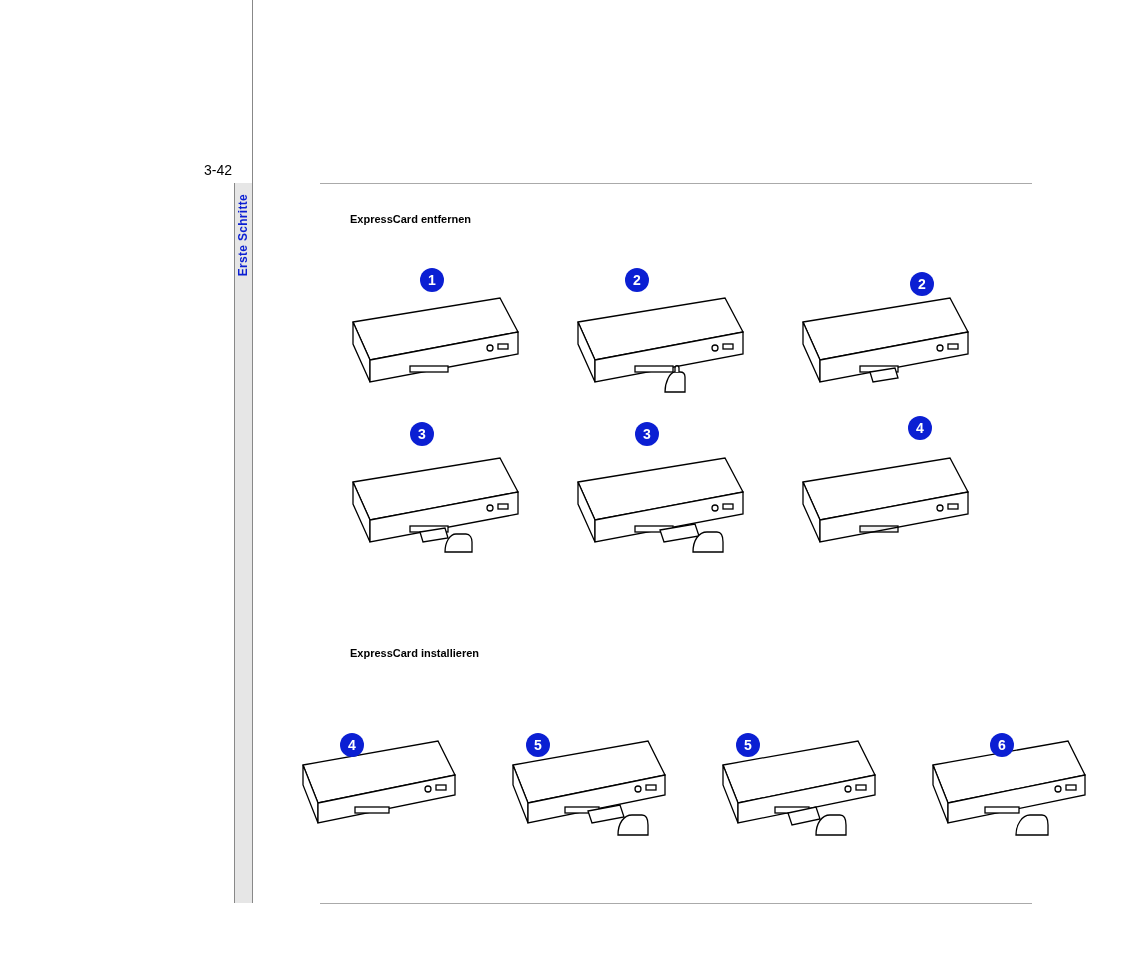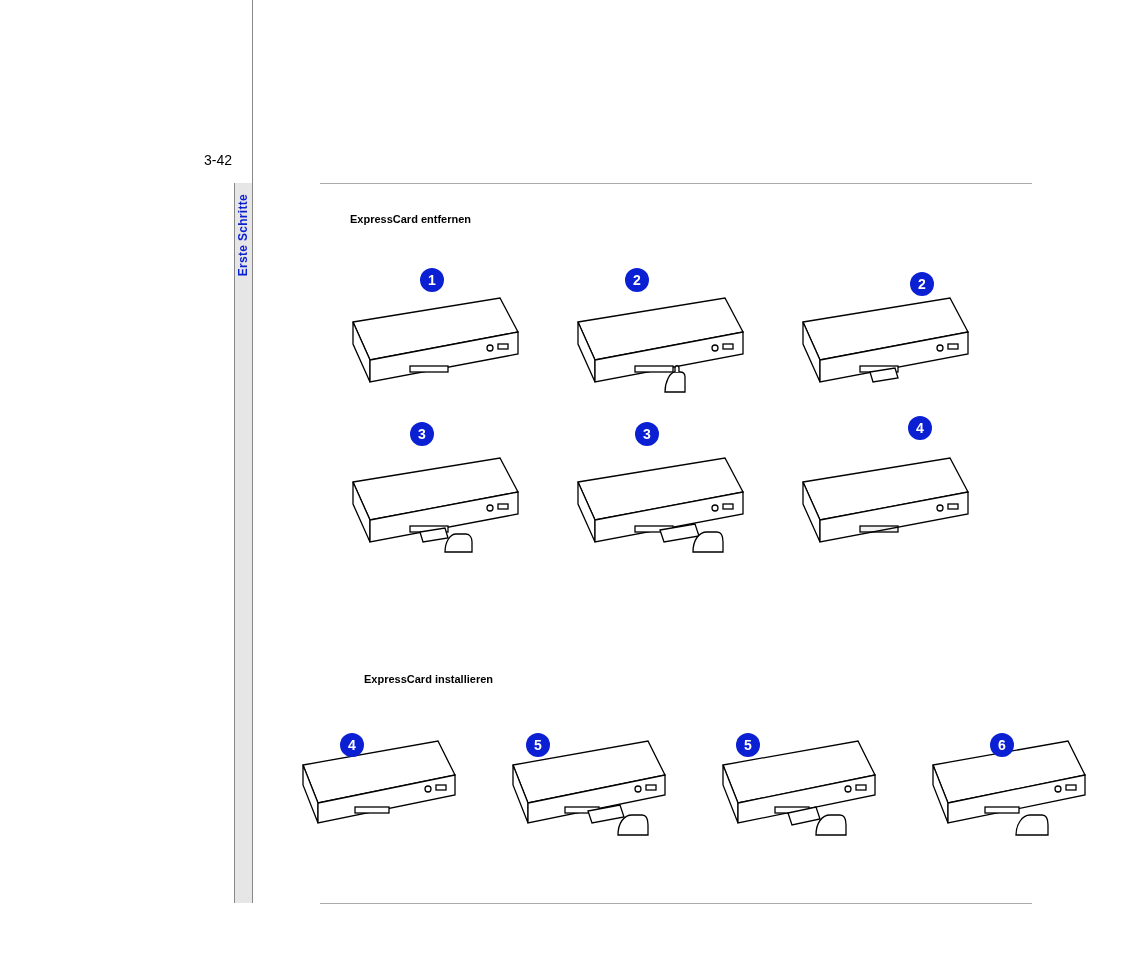--- a/index.html
+++ b/index.html
@@ -38,21 +38,21 @@
     position: absolute;
     left: 252px;
     top: 183px;
     width: 885px; 
     height: 720px;
     border-left: 1px solid #888;
   }
   .page-number {
     position: absolute;
     left: 204px;
-    top: 152px;
+    top: 162px;
     font-size: 14px;
     color: #000;
   }
   .vtext {
     position: absolute;
     left: 236px;
     top: 194px;
     font-size: 12px;
     font-weight: bold;
     color: #0b1fd3;
@@ -251,21 +251,21 @@
             <path d="M20 68 L168 40 L168 62 L20 90 Z"></path>
             <rect x="60" y="74" width="38" height="6" fill="#000" fill-opacity="0.05"></rect>
             <circle cx="140" cy="56" r="3"></circle>
             <rect x="148" y="52" width="10" height="5"></rect>
           </g>
         </svg>
       </div>
     </div>
   </div>
 
-  <div class="section-title" style="left:364px; top:647px;margin-top:26px;">ExpressCard installieren</div>
+  <div class="section-title" style="left:350px; top:647px;">ExpressCard installieren</div>
 
   <div class="grid four" style="left:300px; top:715px;">
     <div class="cell" style="height:120px;">
       <div class="badge" style="left:40px; top:18px;">4</div>
       <div class="laptop" style="width:160px;">
         <svg viewBox="0 0 160 100">
           <g stroke="#000" stroke-width="1.3" fill="#fff">
             <path d="M3 30 L138 6 L155 40 L18 68 Z"></path>
             <path d="M3 30 L18 68 L18 88 L3 50 Z"></path>
             <path d="M18 68 L155 40 L155 60 L18 88 Z"></path>

